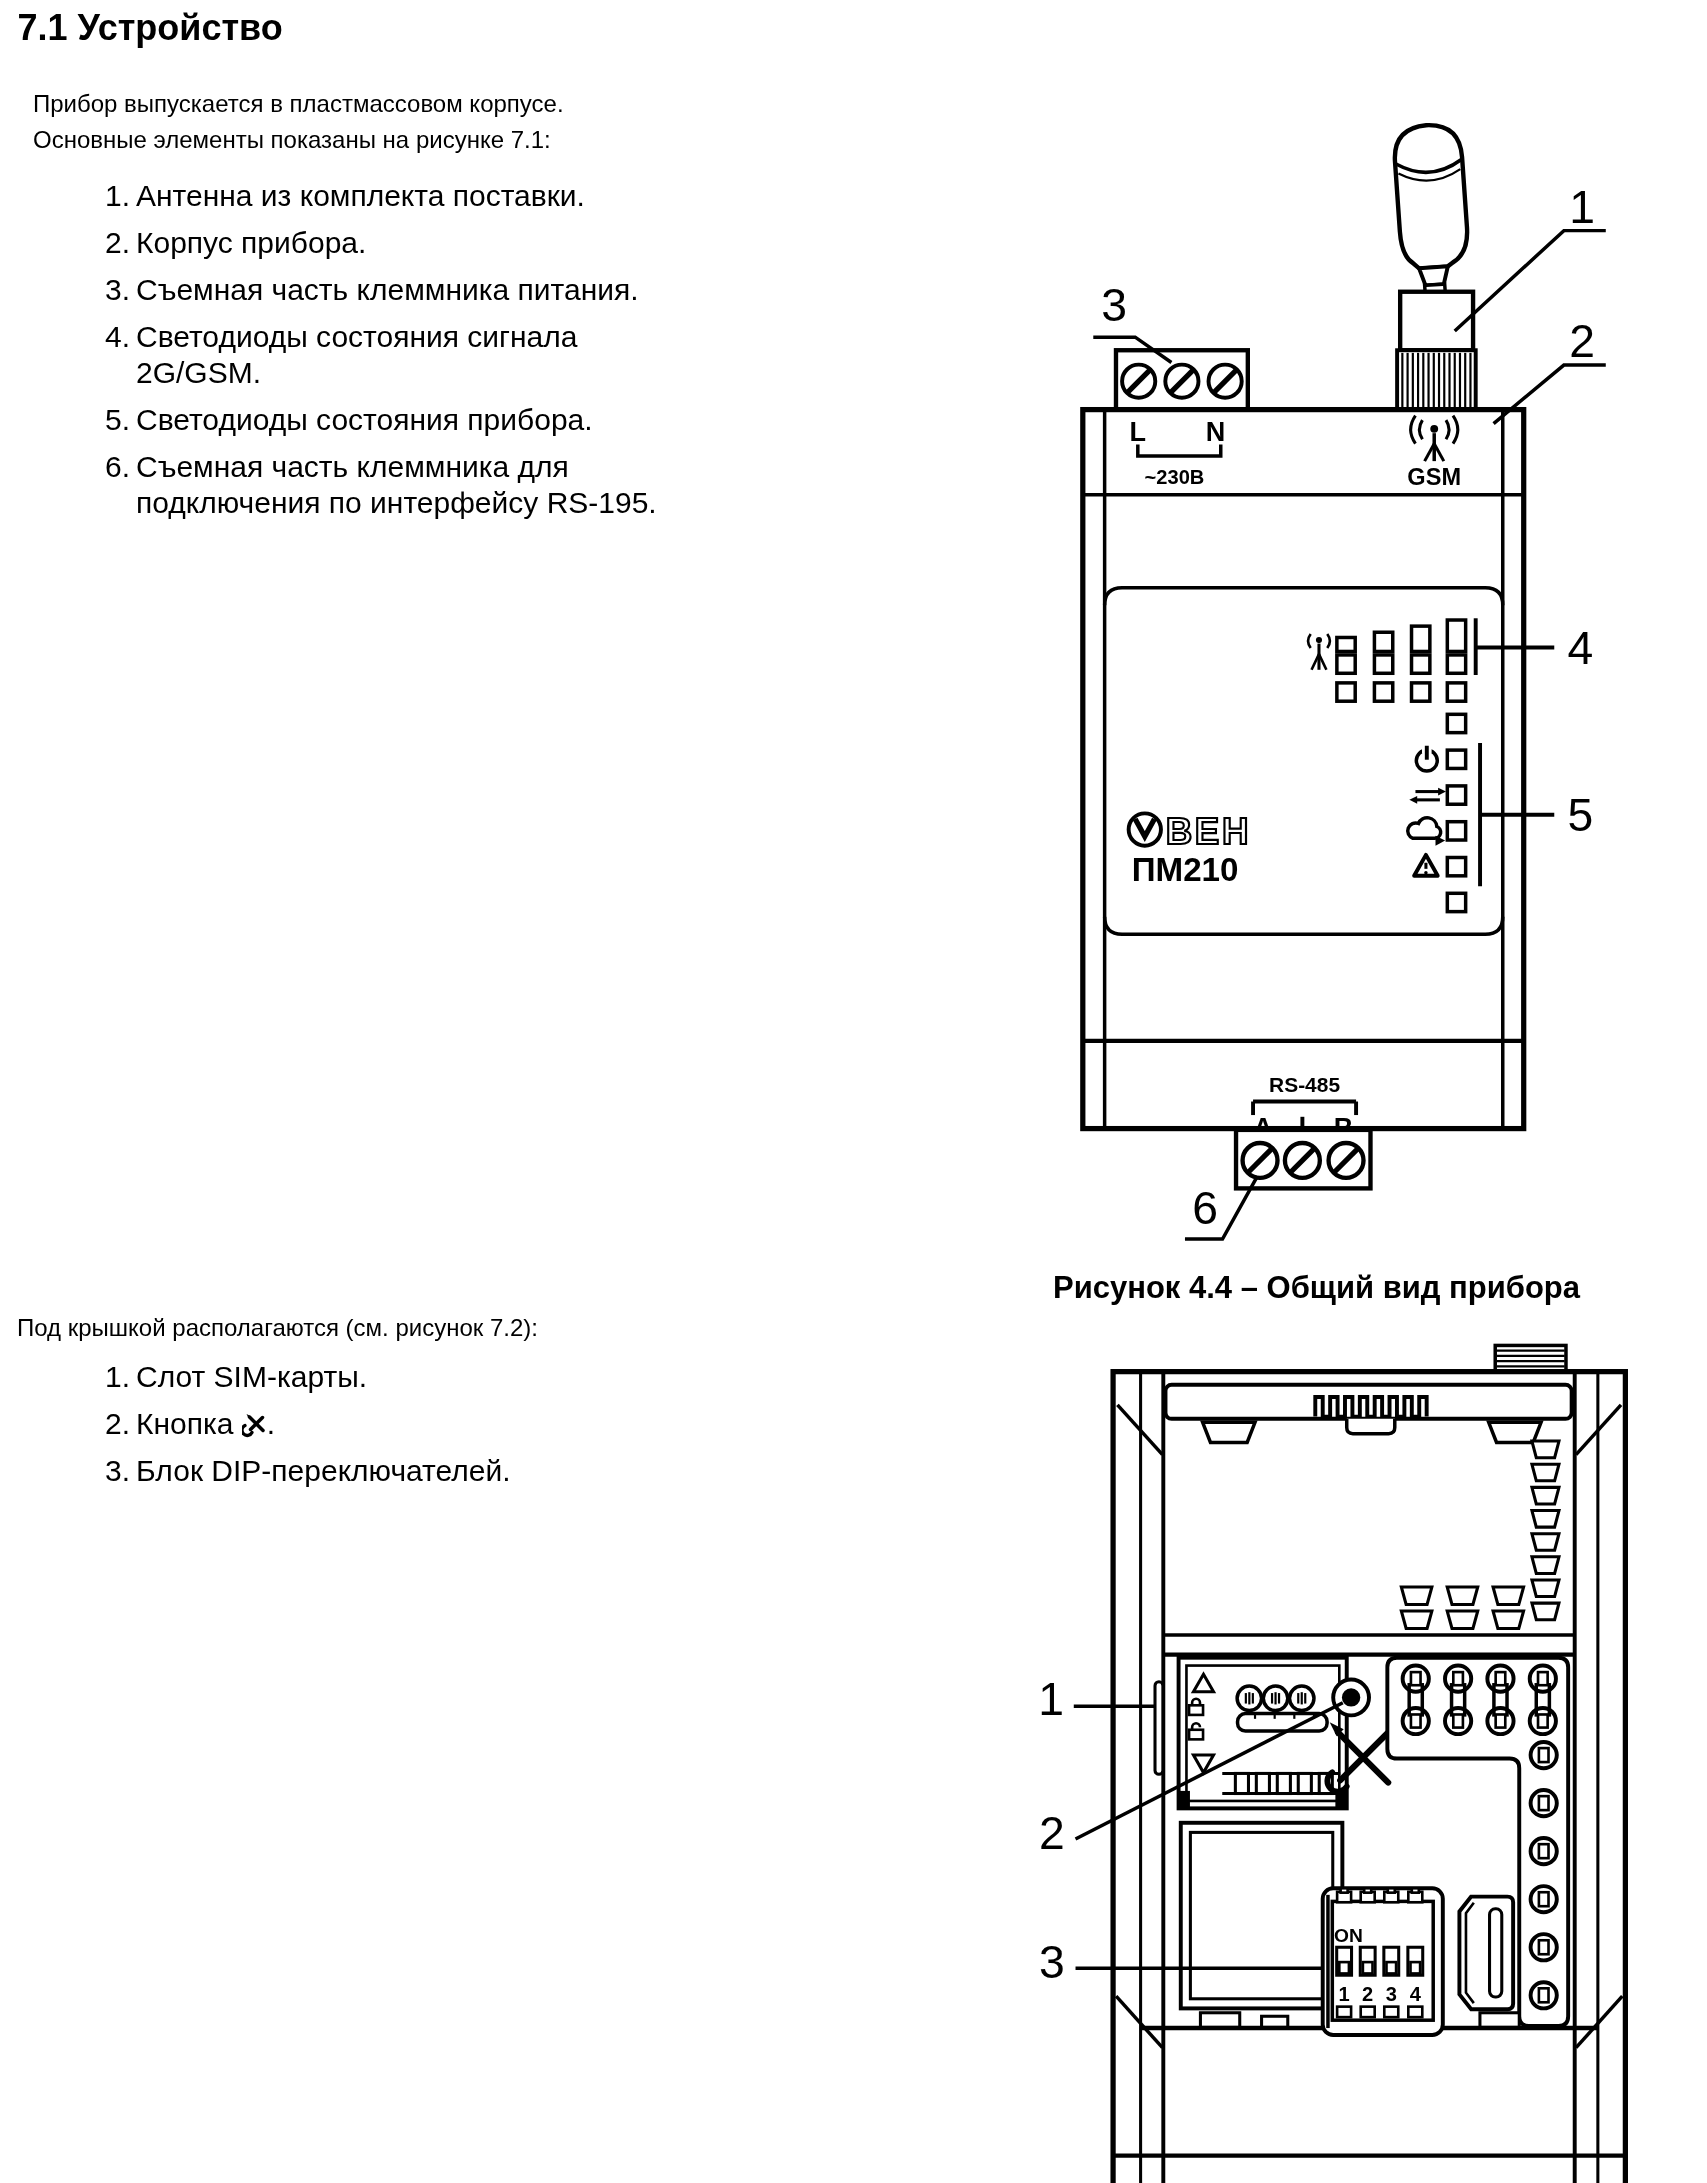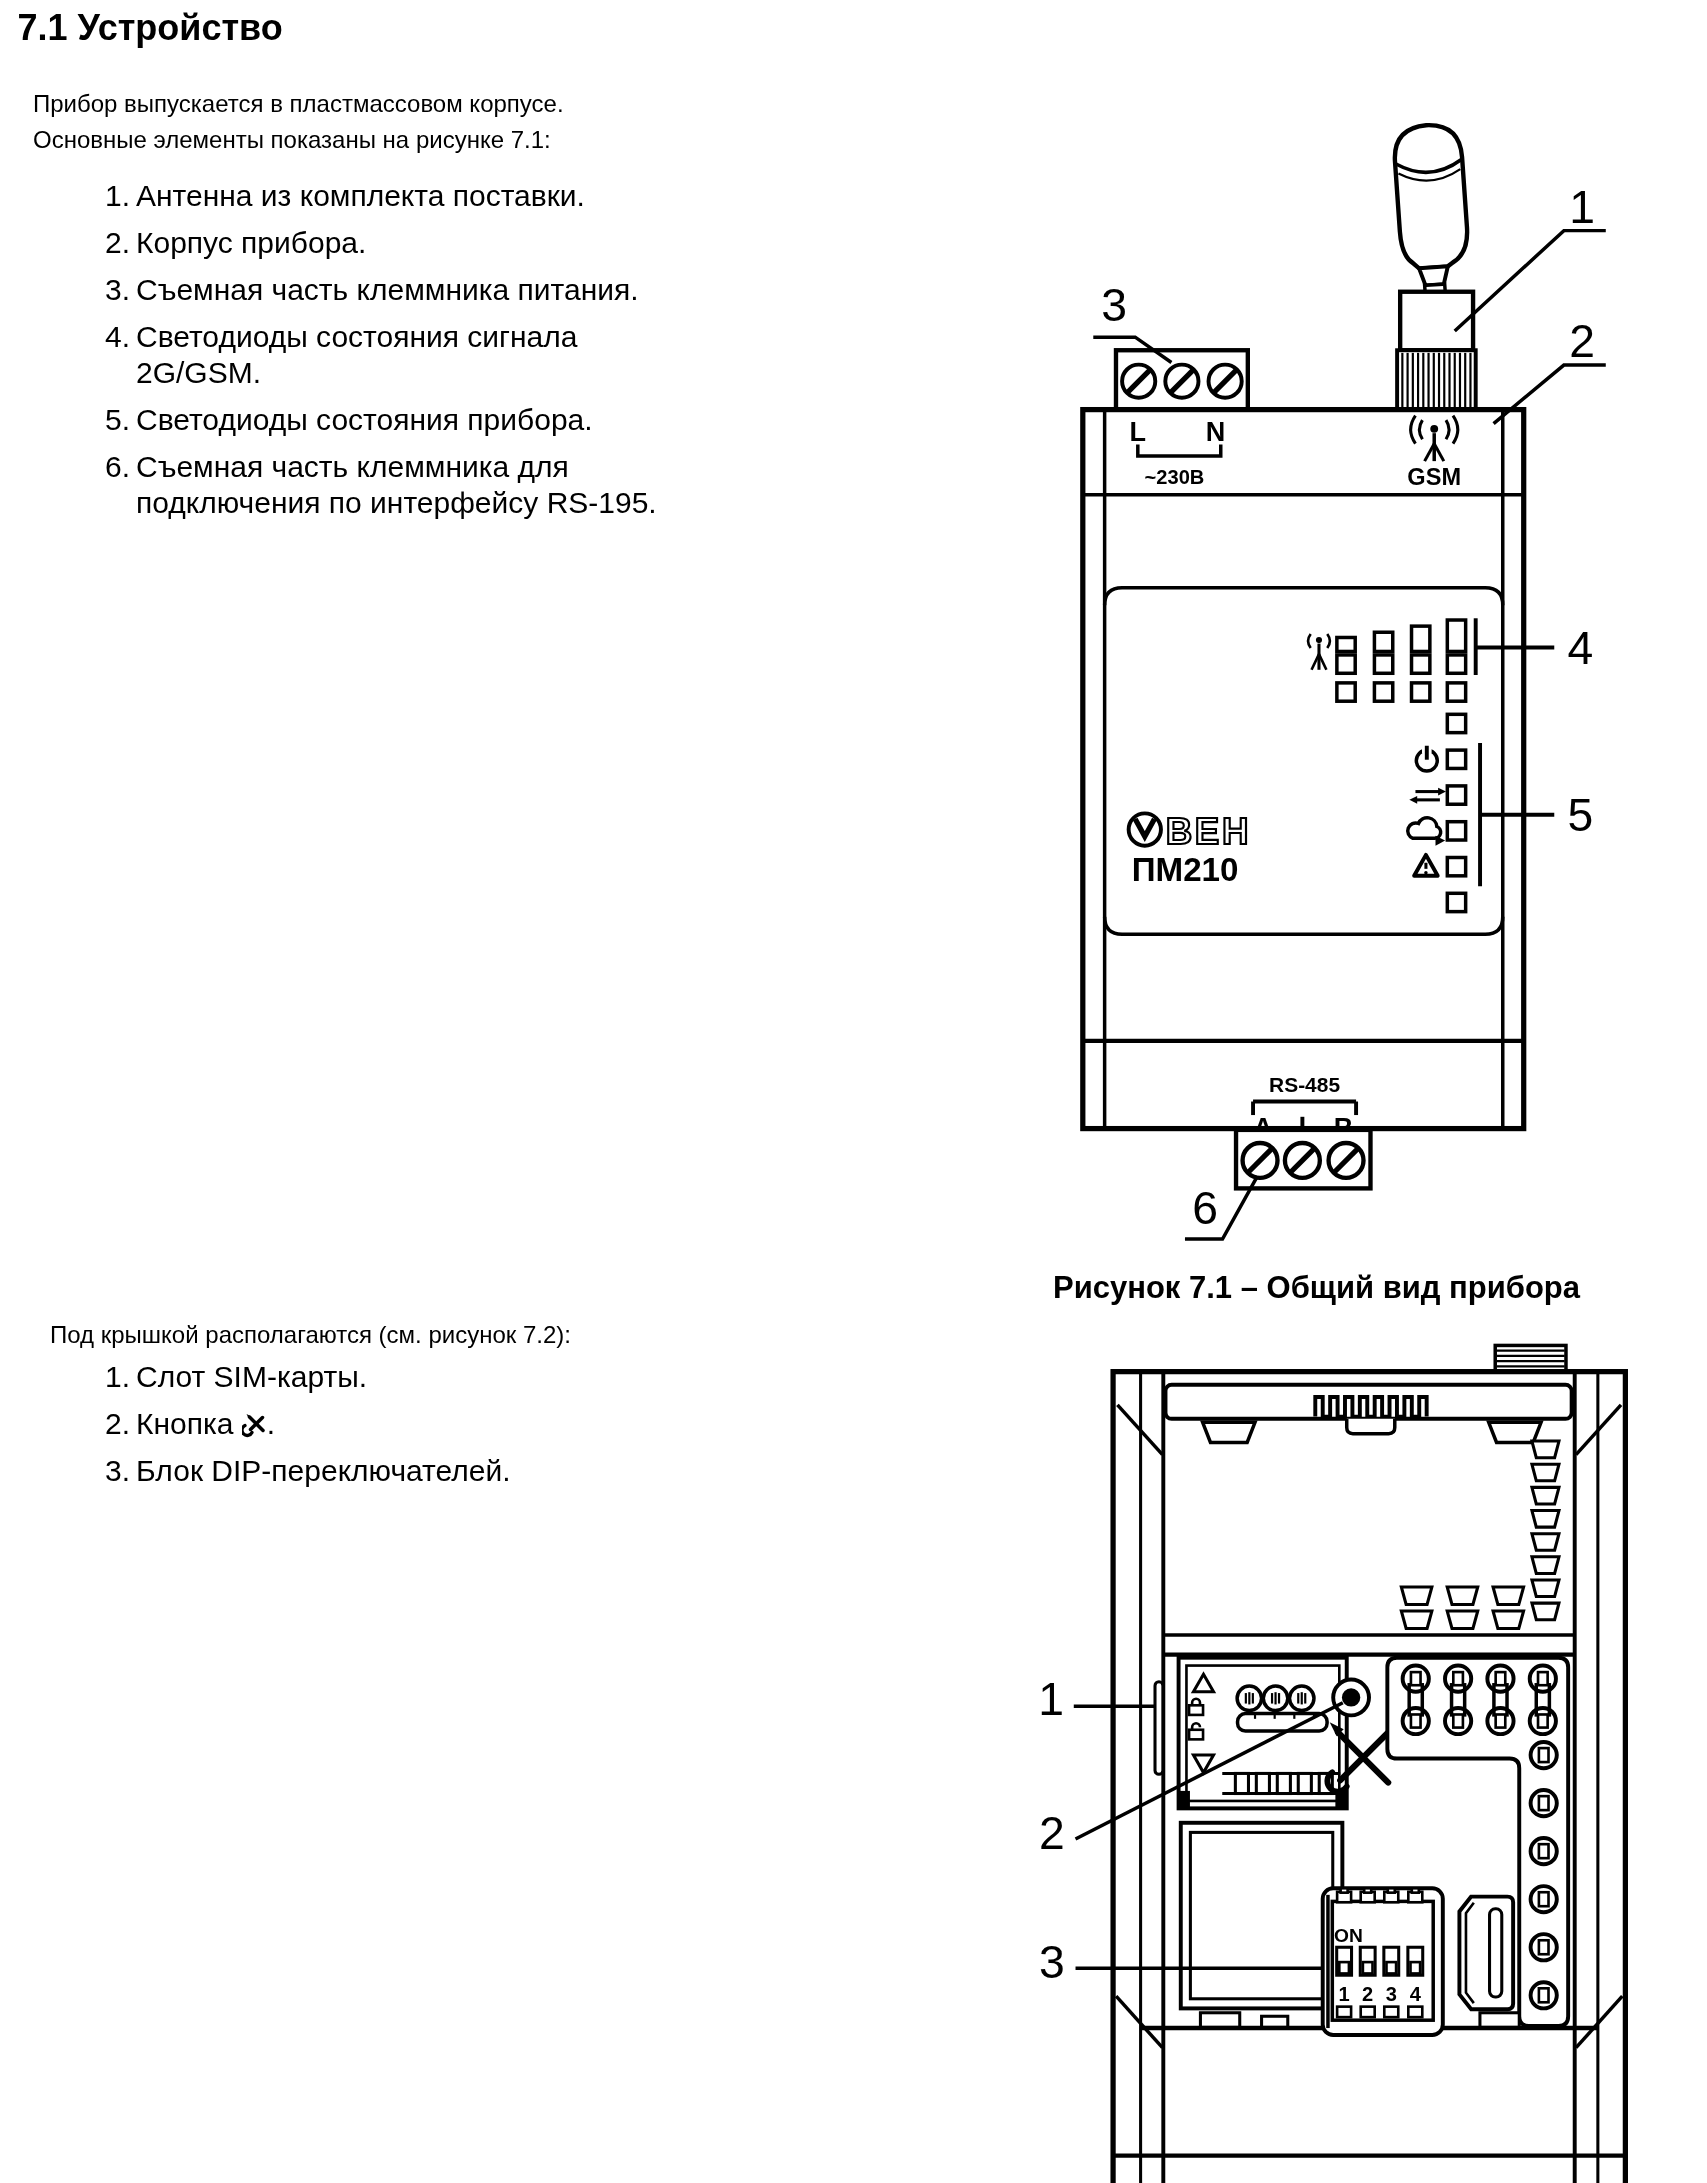--- a/index.html
+++ b/index.html
@@ -50,21 +50,21 @@
   <div class="li">
       <span class="num">5.</span>
       <span class="txt">Светодиоды состояния прибора.</span>
     </div>
   <div class="li">
       <span class="num">6.</span>
       <span class="txt">Съемная часть клеммника для подключения по интерфейсу RS-195.</span>
     </div>
 </div>
 
-<div class="abs para" style="left:50px;top:1310px;width:830px;margin-top:7px;"><span>Под крышкой располагаются (см. </span><span class="link">рисунок 7.2</span><span>):</span></div>
+<div class="abs para" style="left:17px;top:1310px;width:830px;"><span>Под крышкой располагаются (см. </span><span class="link">рисунок 7.2</span><span>):</span></div>
 
 <div class="abs list" style="left:105px;top:1359px;width:655px;">
   <div class="li">
       <span class="num">1.</span>
       <span class="txt">Слот SIM-карты.</span>
     </div>
   <div class="li">
       <span class="num">2.</span>
       <span class="txt"><span>Кнопка </span><svg class="ico-inline" width="25" height="25" viewBox="0 0 100 100">
           <line x1="30" y1="16" x2="84" y2="70" stroke="#000" stroke-width="14" stroke-linecap="round"></line>
@@ -249,21 +249,21 @@
     <line x1="1010" y1="1432" x2="1010" y2="1760" stroke="#000" stroke-width="9"></line>
     <line x1="1010" y1="1596" x2="1180" y2="1596" stroke="#000" stroke-width="9"></line>
     <text x="1240" y="1633" class="fc" font-size="106" text-anchor="middle">5</text>
   </g>
   <g>
     <text x="380" y="2534" class="fc" font-size="106" text-anchor="middle">6</text>
     <polyline points="334,2568 420,2568 500,2424" fill="none" stroke="#000" stroke-width="8"></polyline>
   </g>
 </svg>
 
-<div class="abs cap cap1" style="left:1013px;top:1270px;width:607px;">Рисунок 7.1 – Общий вид прибора</div>
+<div class="abs cap cap1" style="left:1013px;top:1270px;width:607px;">Рисунок 4.4 – Общий вид прибора</div>
 
 <svg class="abs" style="left:1017px;top:1327px;" width="642" height="961" viewBox="0 0 1470 2200">
 
   <g>
     <rect x="1095" y="42" width="162" height="60" fill="#fff" stroke="#000" stroke-width="8"></rect>
     <g stroke="#000" stroke-width="5">
       <line x1="1098" y1="54" x2="1254" y2="54"></line>
         <line x1="1098" y1="66" x2="1254" y2="66"></line>
         <line x1="1098" y1="78" x2="1254" y2="78"></line>
         <line x1="1098" y1="90" x2="1254" y2="90"></line>

